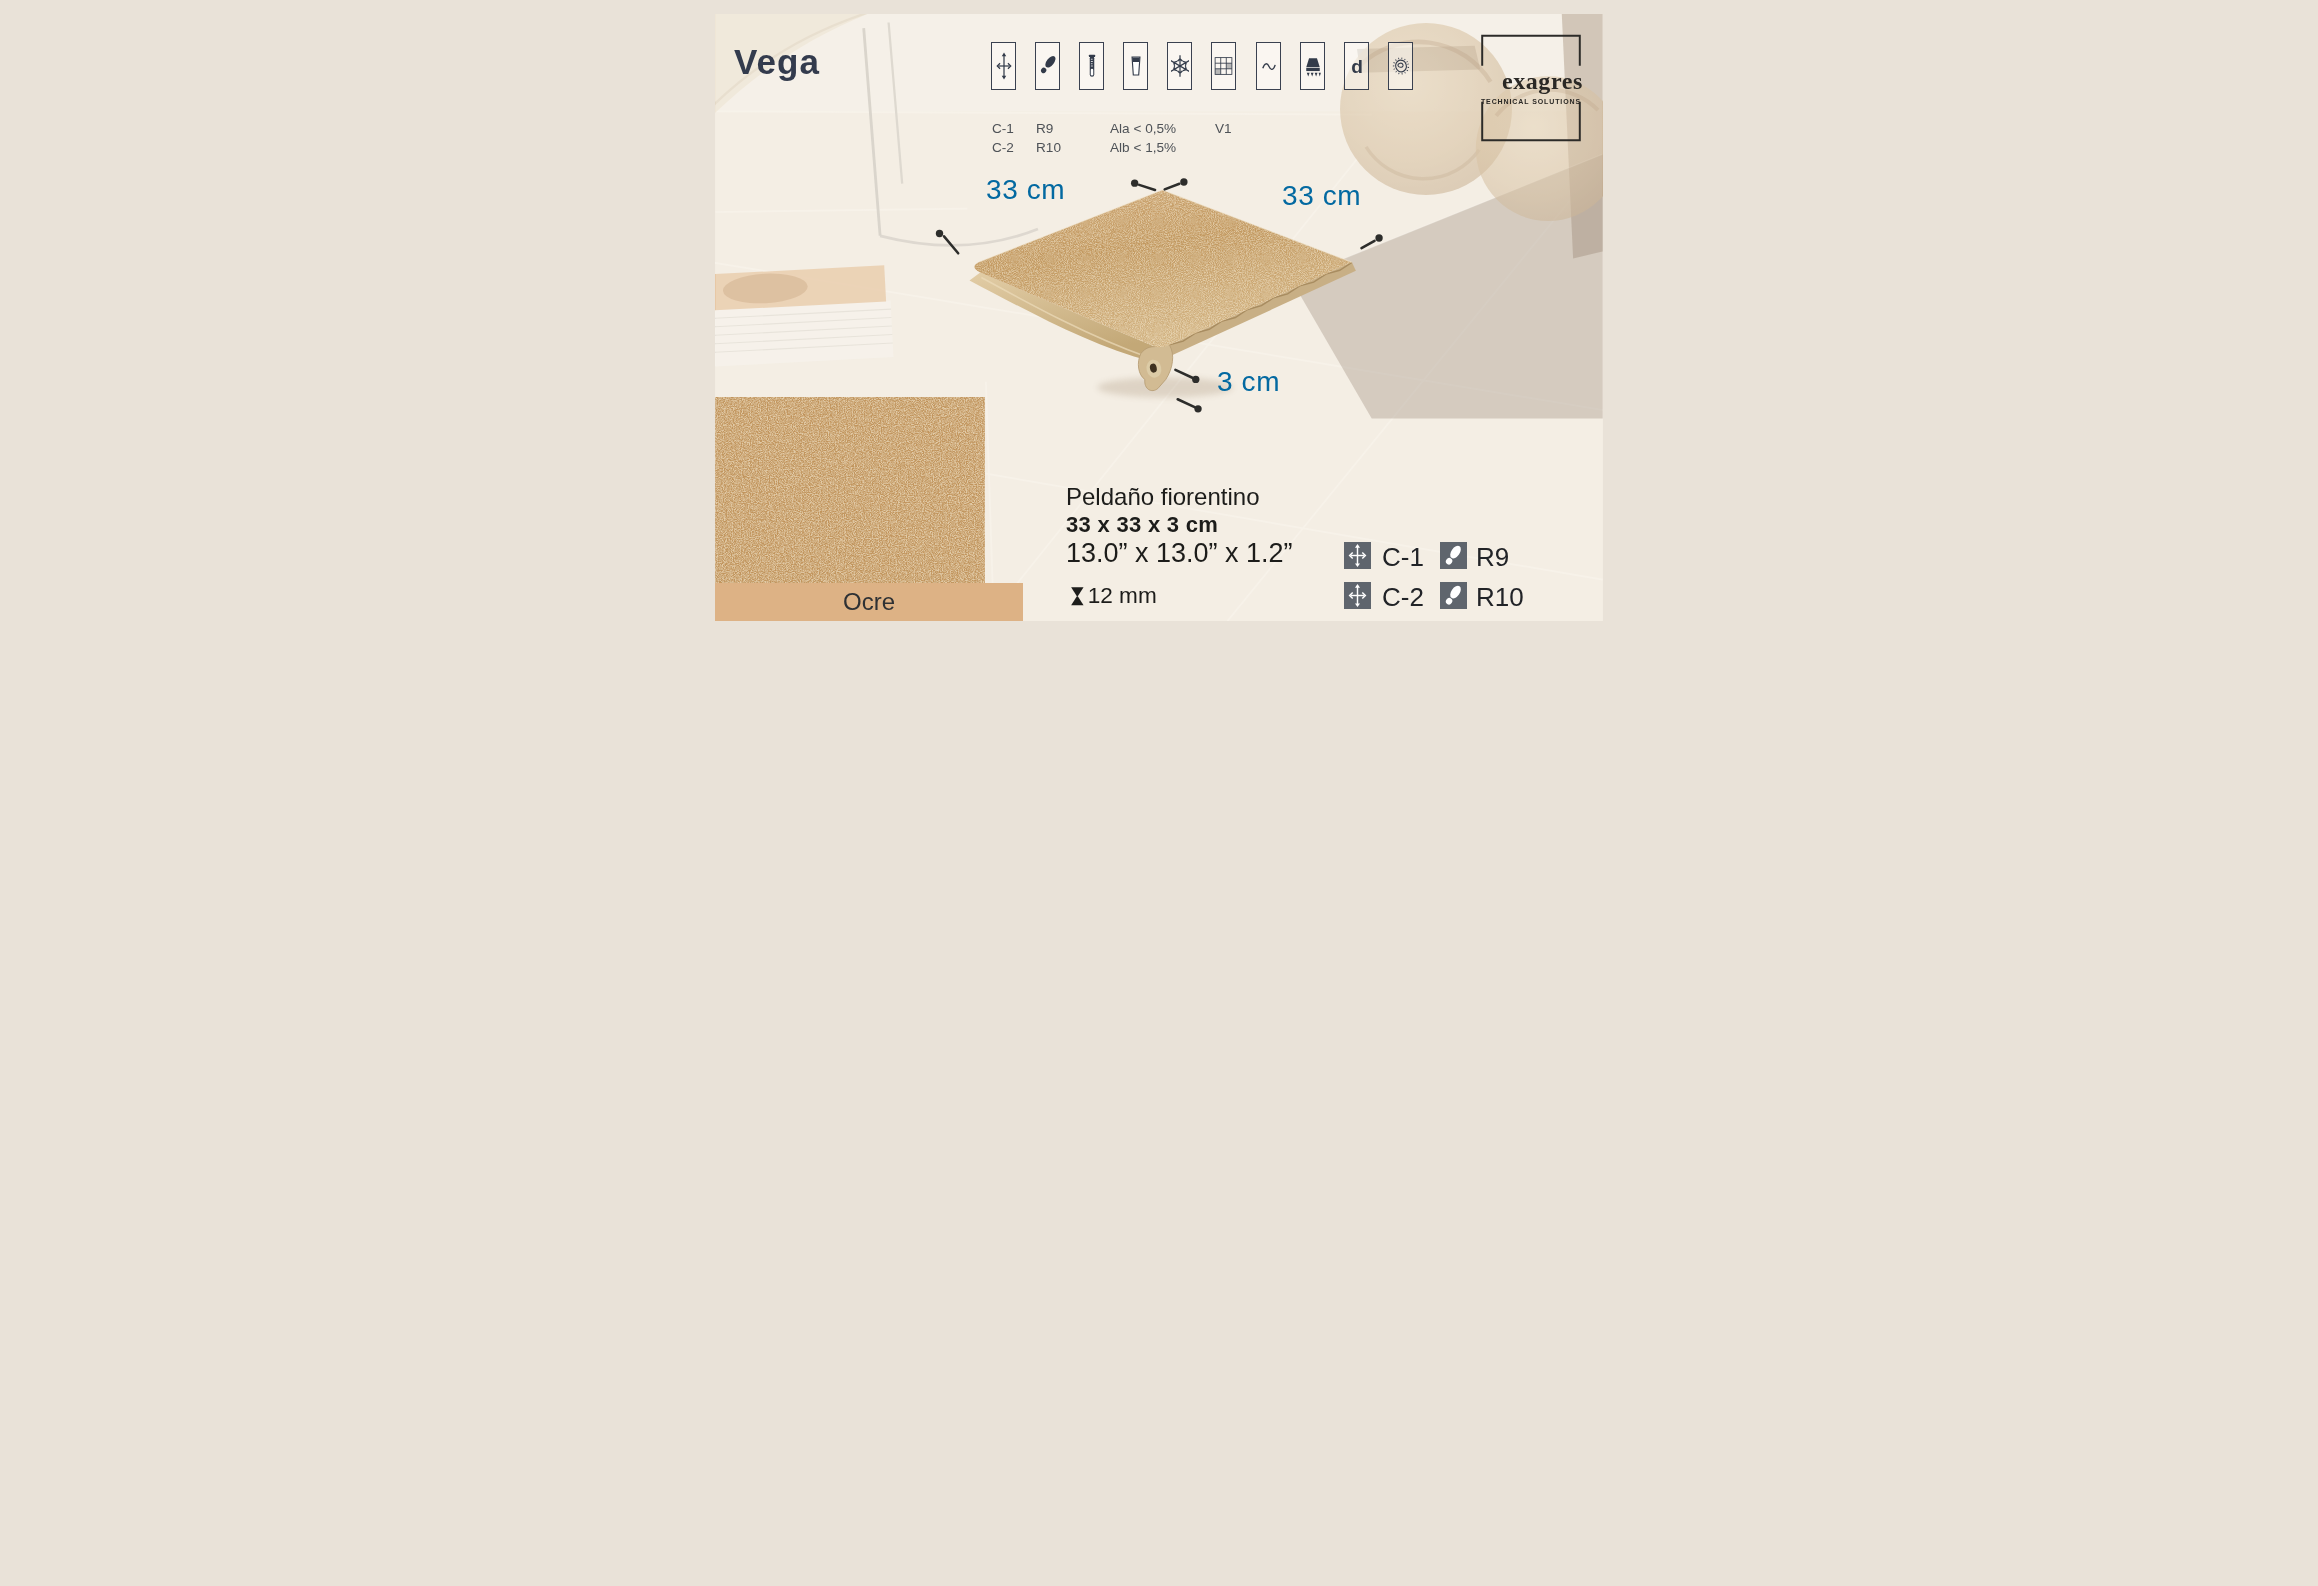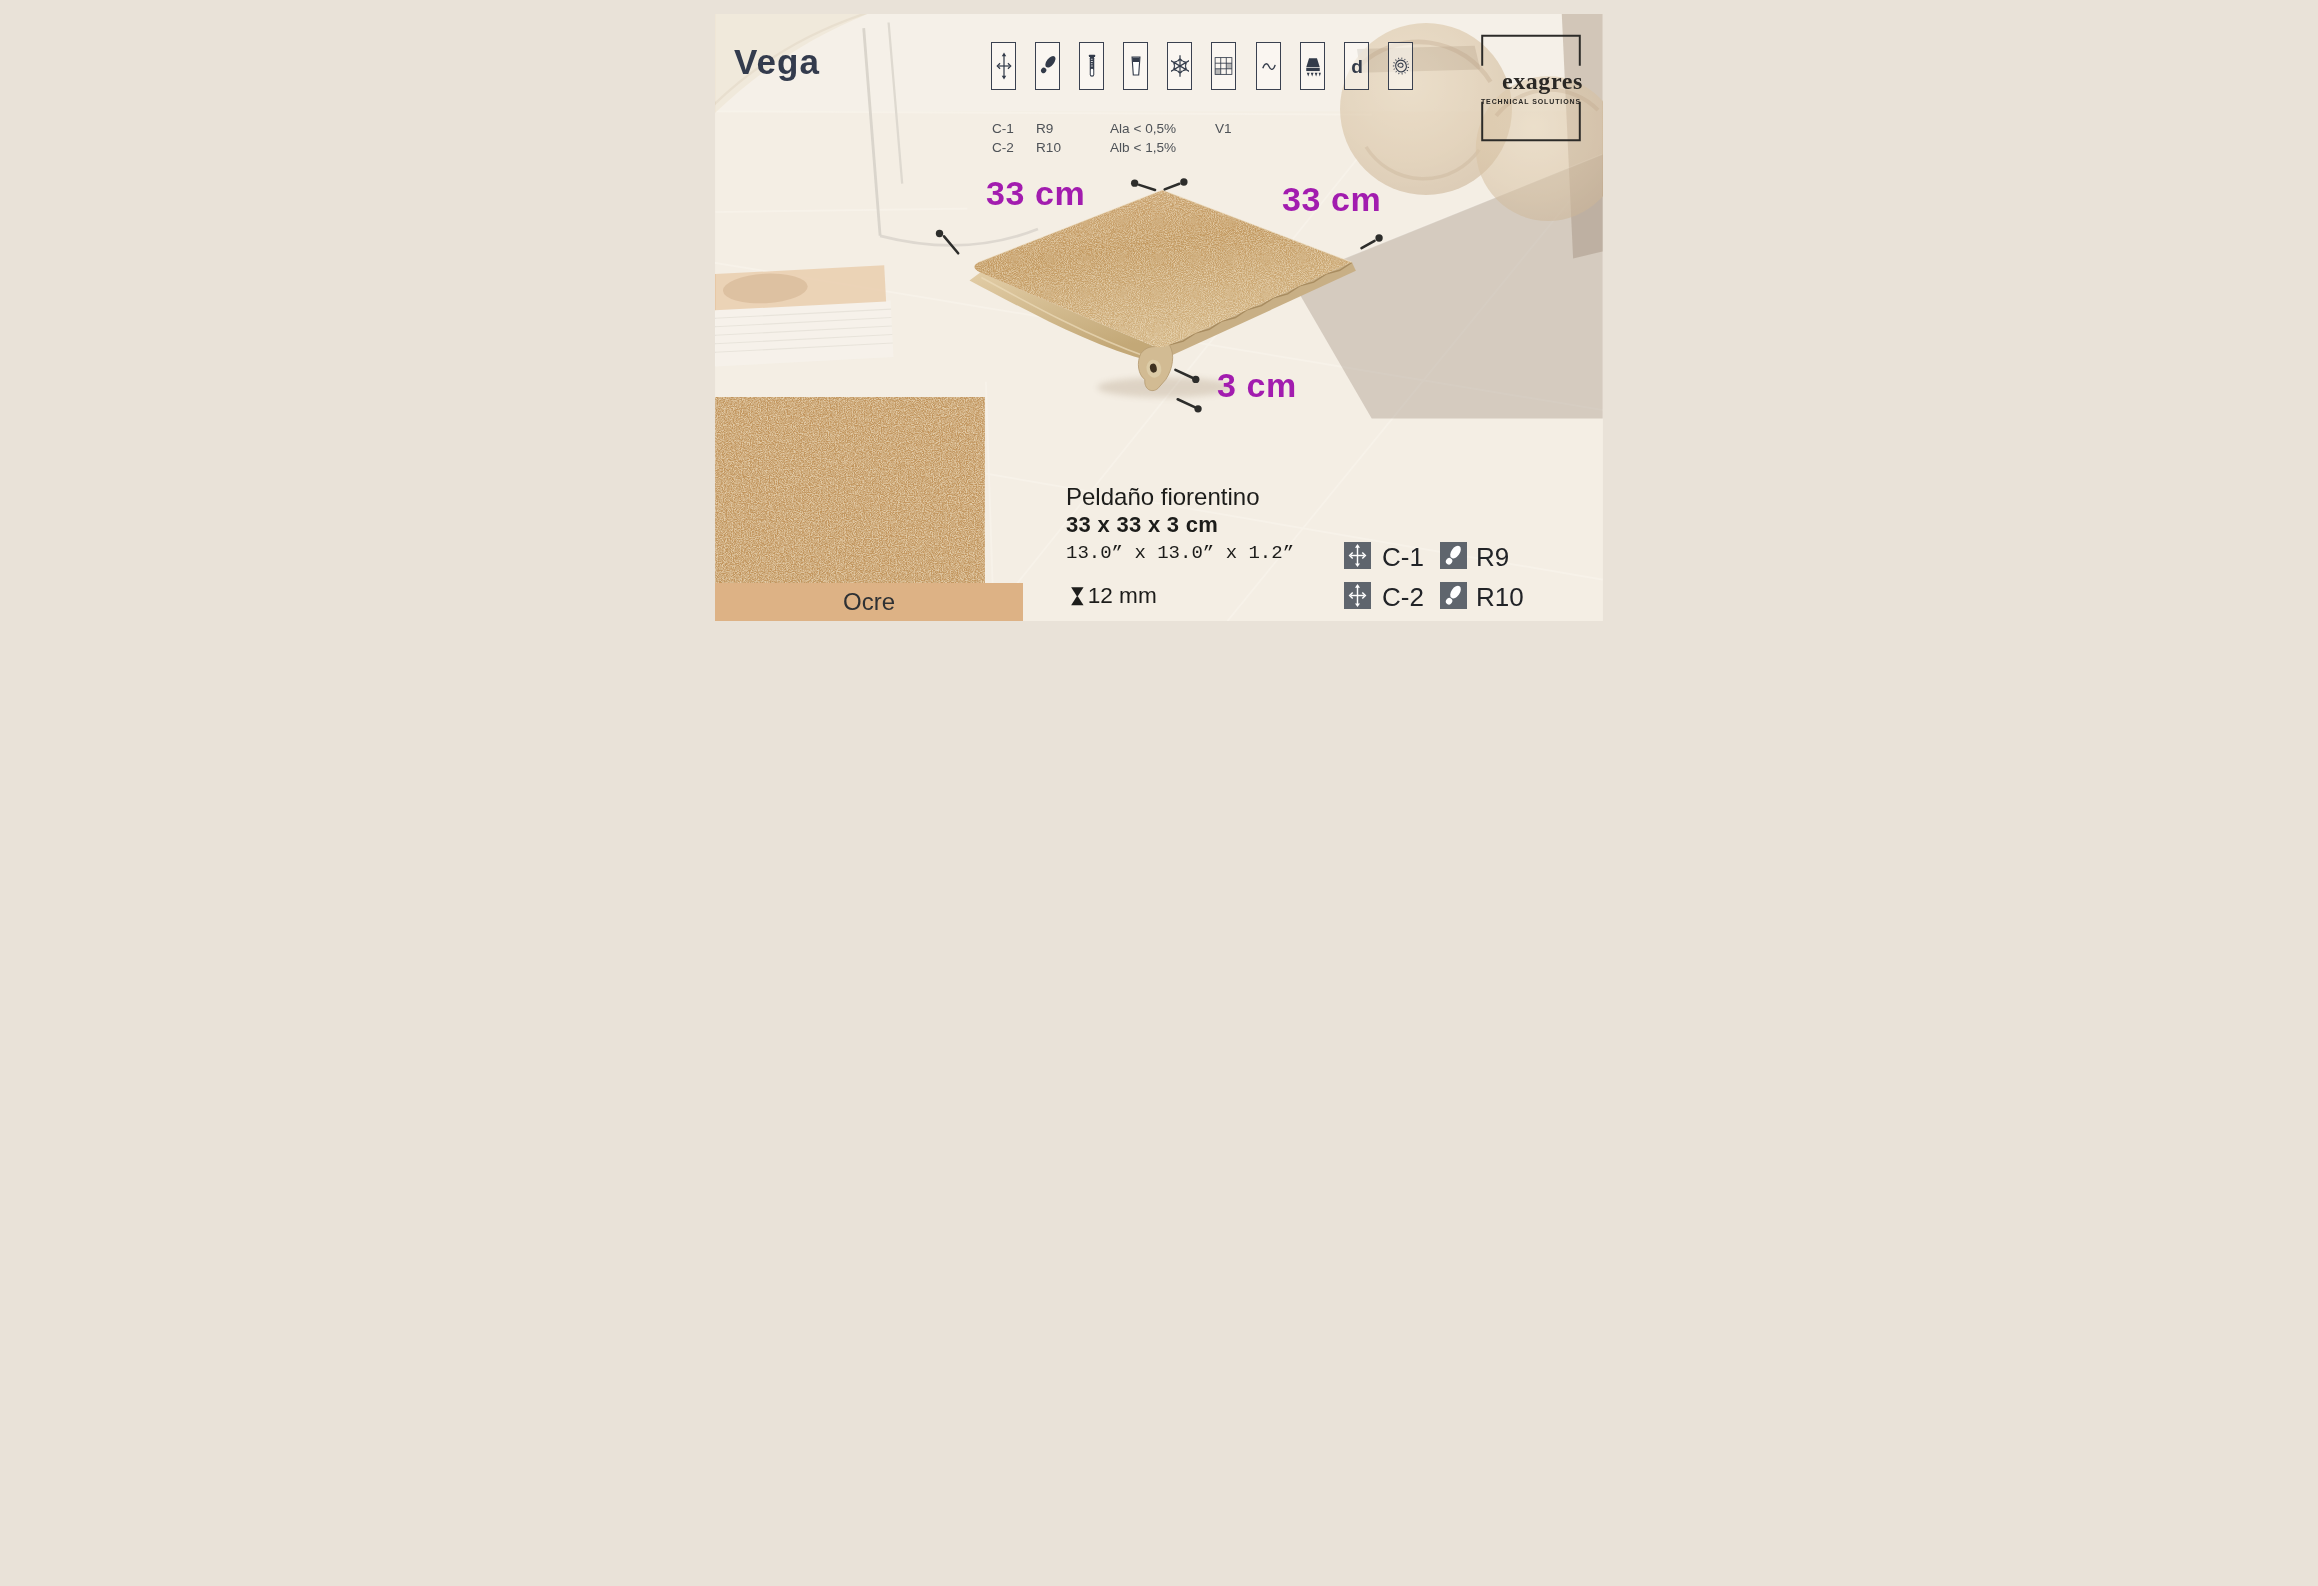--- a/index.html
+++ b/index.html
@@ -17,29 +17,29 @@
 
   .icon-label{position:absolute;top:105px;z-index:5;font-size:13.6px;line-height:19px;
     color:#4e5257;white-space:pre-line;}
 
   .logo-box{position:absolute;left:764px;top:19px;width:104px;height:110px;z-index:5;}
   .logo-brand{position:absolute;left:0;top:35px;width:104px;text-align:right;z-index:6;
     font-family:"Liberation Serif",serif;font-size:24px;font-weight:600;color:#2a2825;letter-spacing:0.6px;}
   .logo-tagline{position:absolute;left:0;top:65px;width:104px;text-align:center;z-index:6;
     font-size:7px;font-weight:700;letter-spacing:0.9px;color:#2a2825;}
 
-  .dim-label{position:absolute;z-index:5;font-size:34px;font-weight:700;color:#a21caf;letter-spacing:0.6px;}
+  .dim-label{position:absolute;z-index:5;font-size:28px;font-weight:400;color:#0369a1;letter-spacing:0.6px;}
   .dim-left{left:271px;top:160px;}
   .dim-right{left:567px;top:166px;}
   .dim-thick{left:502px;top:352px;}
 
   .product{position:absolute;left:351px;top:468px;z-index:5;color:#1c1c1a;}
   .product-name{font-size:24px;font-weight:400;line-height:29px;}
   .product-cm{font-size:22px;font-weight:700;line-height:28px;letter-spacing:0.3px;}
-  .product-in{font-size:19px;font-weight:400;line-height:28px;font-family:Liberation Mono, monospace;}
+  .product-in{font-size:27px;font-weight:400;line-height:28px;}
 
   .thickness-row{position:absolute;left:355px;top:569px;z-index:5;display:flex;align-items:center;gap:3px;}
   .thickness-text{font-size:22.6px;color:#1c1c1a;}
 
   .spec-badge{position:absolute;width:27px;height:27px;background:#5f656d;z-index:5;}
   .spec-value{position:absolute;z-index:5;font-size:26px;font-weight:500;color:#212327;}
 
   .swatch-tex{position:absolute;left:0;top:383px;z-index:4;}
   .swatch-bar{position:absolute;left:0;top:569px;width:308px;height:38px;z-index:5;background:#ddb285;
     display:flex;align-items:center;justify-content:center;}

